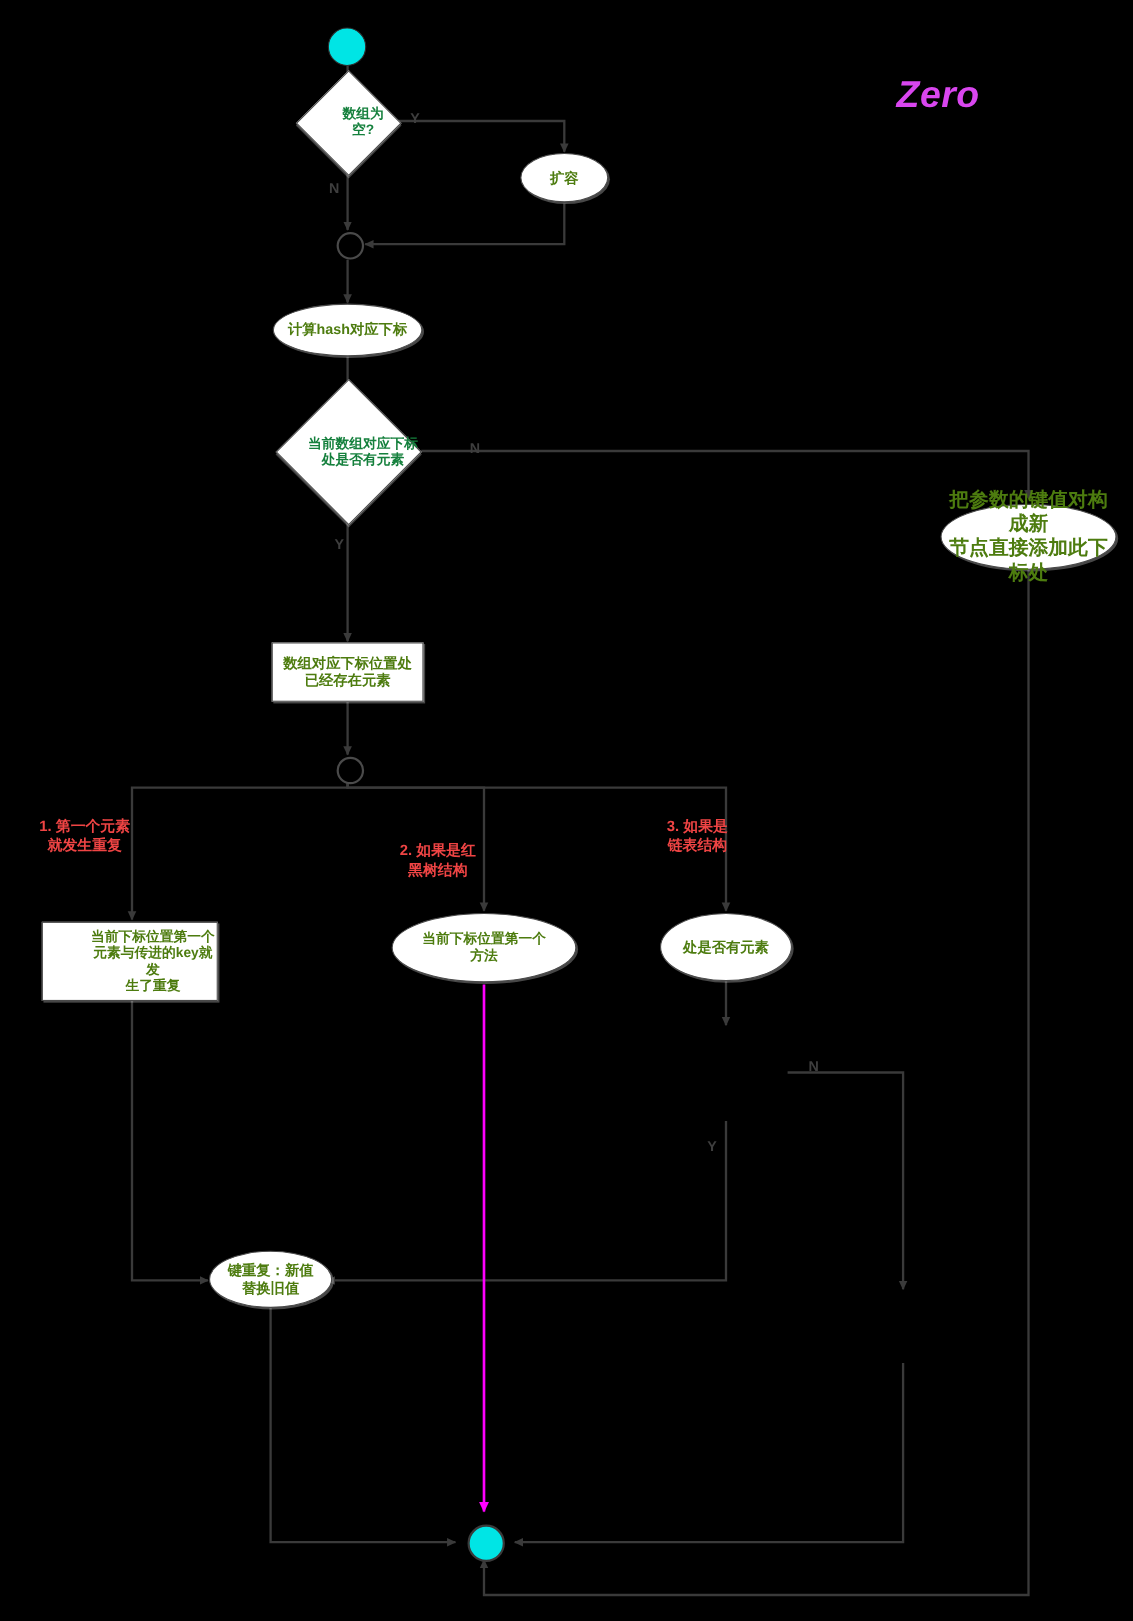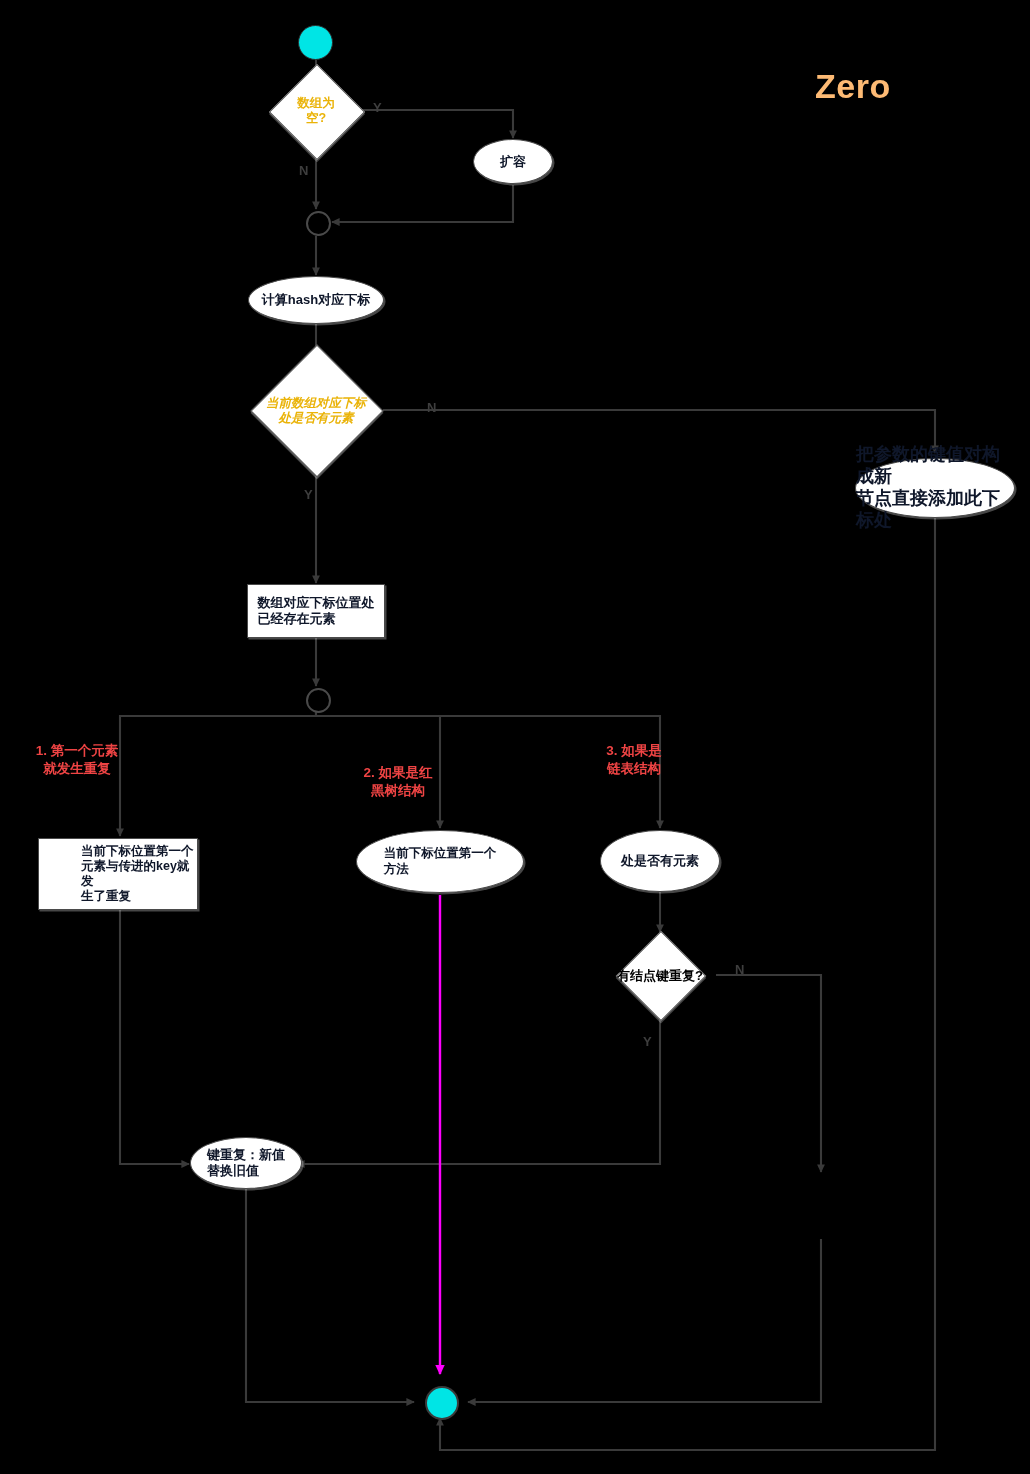--- a/index.html
+++ b/index.html
@@ -2,42 +2,42 @@
 <html><head>
 <meta charset="utf-8">
 <style>
   html,body{margin:0;padding:0;background:#000;}
   body{width:1030px;height:1474px;overflow:hidden;
        font-family:"Liberation Sans","DejaVu Sans",sans-serif;}
   #stage{position:relative;width:1030px;height:1474px;background:#000;}
   svg#wires{position:absolute;left:0;top:0;width:1030px;height:1474px;}
 
   .node{position:absolute;box-sizing:border-box;display:flex;align-items:center;
-        justify-content:center;text-align:left;color:#0f172a;font-weight:700;
+        justify-content:center;text-align:center;color:#4d7c0f;font-weight:700;
         line-height:1.22;white-space:pre-line;}
   .ellipse{background:#fff;border:1.6px solid #4a4a4a;border-radius:50%;
            box-shadow:1.5px 1.5px 0 rgba(255,255,255,.28);}
   .rect{background:#fff;border:1.6px solid #4a4a4a;
         box-shadow:1.5px 1.5px 0 rgba(255,255,255,.28);}
   .diamond-wrap{position:absolute;}
   .diamond-shape{position:absolute;left:0;top:0;width:100%;height:100%;
        background:#fff;border:1.6px solid #4a4a4a;
        transform:rotate(45deg);box-shadow:1.5px 1.5px 0 rgba(255,255,255,.25);}
   .diamond-txt{position:absolute;left:0;top:0;width:100%;height:100%;
        display:flex;align-items:center;justify-content:center;text-align:center;
        white-space:pre-line;font-weight:700;line-height:1.2;z-index:2;}
-  .red{color:#eab308;}
+  .red{color:#15803d;margin-left:14px;}
   .dot{position:absolute;border-radius:50%;}
   .startdot{background:#00e5e5;border:1.5px solid #2b2b2b;}
   .junction{background:#000;border:2px solid #4a4a4a;}
   .enddot{background:#00e5e5;border:2.2px solid #3a3a3a;}
   .elabel{position:absolute;color:#3e3e3e;font-weight:700;font-size:13px;}
   .blabel{position:absolute;color:#ef4444;font-weight:700;font-size:13.5px;
           text-align:center;white-space:pre-line;line-height:1.35;}
-  .watermark{position:absolute;color:#fdba74;font-weight:800;
+  .watermark{position:absolute;color:#d946ef;font-weight:800;font-style:italic;
              font-size:34px;letter-spacing:.5px;}
 </style>
 </head>
 <body>
 
 <div id="stage">
 
   <svg id="wires" viewBox="0 0 1030 1474" xmlns="http://www.w3.org/2000/svg">
     <defs>
       <marker id="ah" markerWidth="9" markerHeight="9" refX="7.6" refY="4.5" orient="auto" markerUnits="userSpaceOnUse">
@@ -80,21 +80,21 @@
   </div>
 
   <div class="node ellipse" style="left:473px;top:139px;width:80px;height:45px;font-size:13px;">扩容</div>
 
   <div class="dot junction" style="left:306px;top:211px;width:21px;height:21px;"></div>
 
   <div class="node ellipse" style="left:248px;top:276px;width:136px;height:48px;font-size:13px;">计算hash对应下标</div>
 
   <div class="diamond-wrap" style="left:249px;top:378px;width:134px;height:65px;">
     <div class="diamond-shape" style="width:92px;height:92px;left:21px;top:-14px;"></div>
-    <div class="diamond-txt red" style="font-size:12.5px;font-style:italic;">当前数组对应下标
+    <div class="diamond-txt red" style="font-size:12.5px;">当前数组对应下标
 处是否有元素</div>
   </div>
 
   <div class="node ellipse" style="left:855px;top:458px;width:160px;height:60px;font-size:18px;">把参数的键值对构成新
 节点直接添加此下标处</div>
 
   <div class="node rect" style="left:247px;top:584px;width:138px;height:54px;font-size:13px;">数组对应下标位置处
 已经存在元素</div>
 
   <div class="dot junction" style="left:306px;top:688px;width:21px;height:21px;"></div>
@@ -108,24 +108,20 @@
 
   <div class="node rect" style="left:38px;top:838px;width:160px;height:72px;font-size:12.5px;padding-left:42px;">当前下标位置第一个
 元素与传进的key就发
 生了重复</div>
 
   <div class="node ellipse" style="left:356px;top:830px;width:168px;height:63px;font-size:12.5px;">当前下标位置第一个
 方法</div>
 
   <div class="node ellipse" style="left:600px;top:830px;width:120px;height:62px;font-size:13px;">处是否有元素</div>
 
-  <div class="diamond-wrap" style="left:593px;top:932px;width:134px;height:87px;">
-    <div class="diamond-shape" style="width:62px;height:62px;left:36px;top:12px;"></div>
-    <div class="diamond-txt" style="font-size:13px;">有结点键重复?</div>
-  </div>
 
   <div class="node ellipse" style="left:190px;top:1137px;width:112px;height:52px;font-size:13px;">键重复：新值
 替换旧值</div>
 
 
   <div class="dot enddot" style="left:425px;top:1386px;width:30px;height:30px;"></div>
 
   <div class="elabel" style="left:373px;top:100px;">Y</div>
   <div class="elabel" style="left:299px;top:163px;">N</div>
   <div class="elabel" style="left:427px;top:400px;">N</div>

